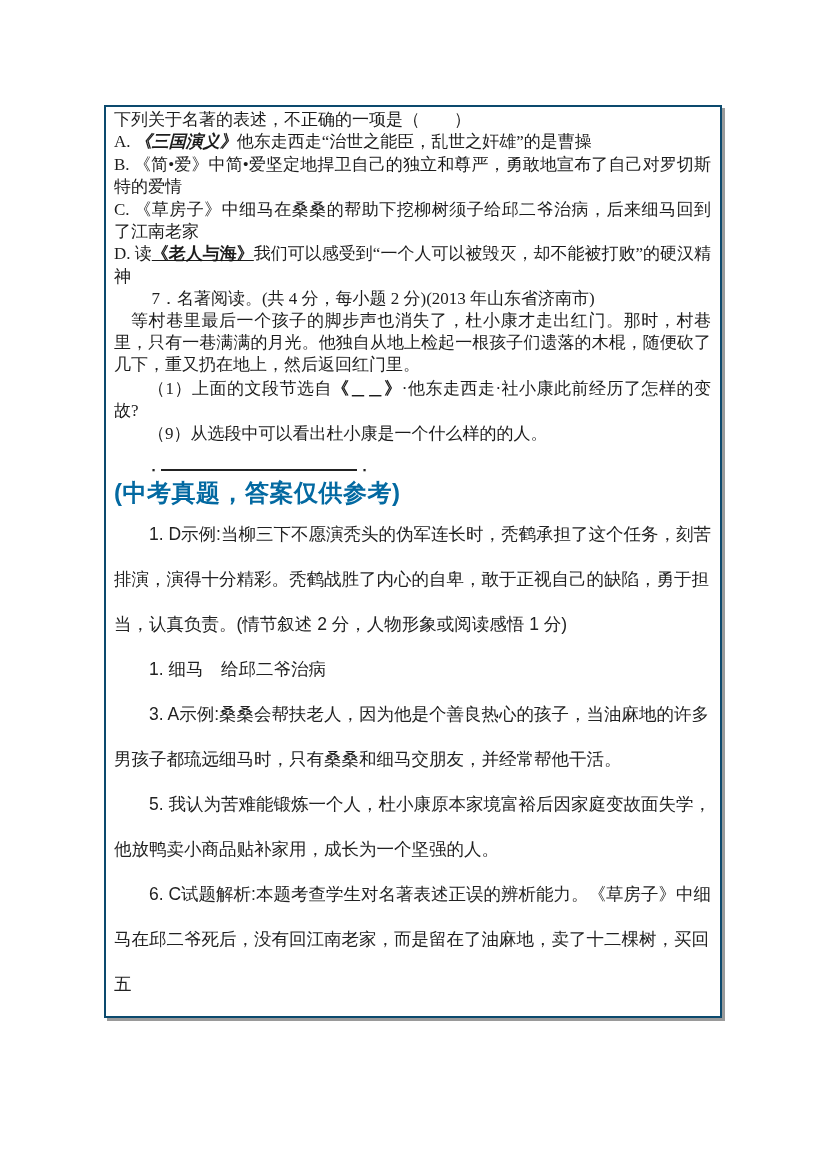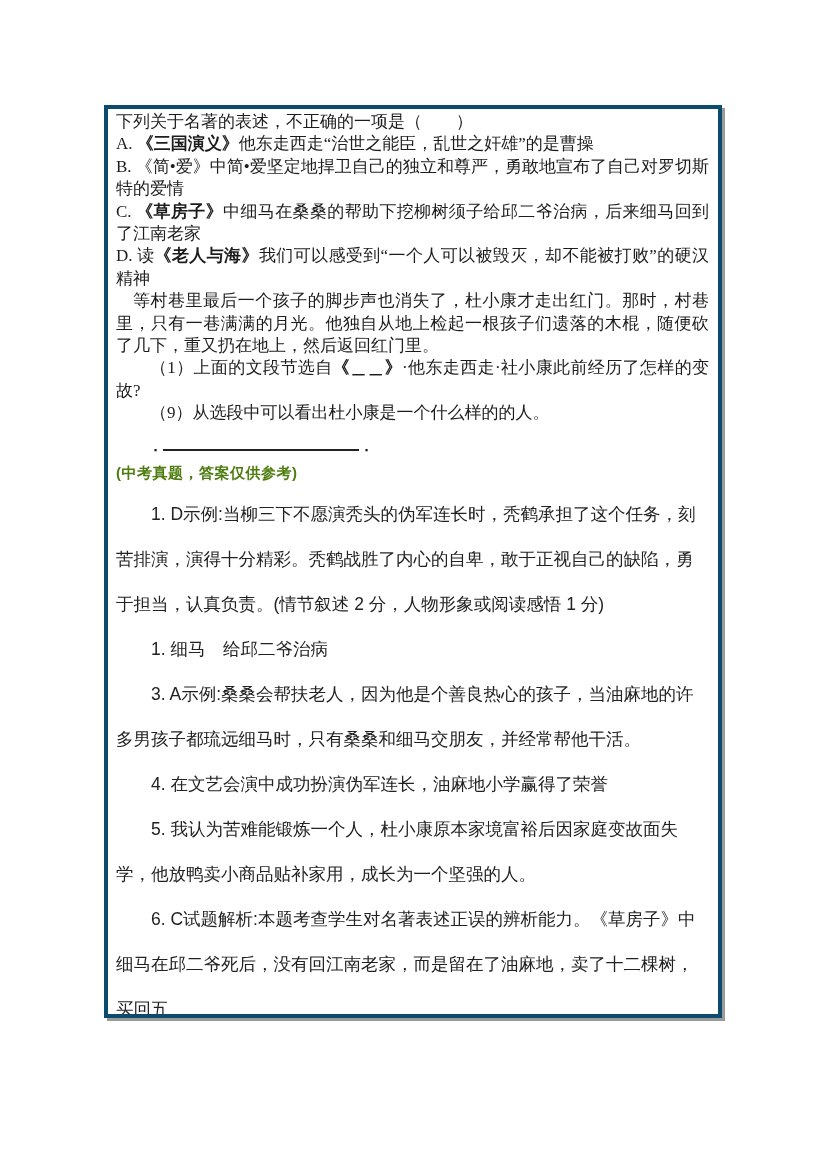--- a/index.html
+++ b/index.html
@@ -12,36 +12,36 @@
     font-family: "Liberation Serif", serif;
   }
   .doc-box {
     position: absolute;
     left: 104px;
     top: 105px;
     width: 618px;
     height: 913px;
     box-sizing: border-box;
     background: #ffffff;
-    border: 4px solid #0c4a6e;
+    border: 2px solid #0c4a6e;
     box-shadow: 3px 3px 0 #9a9a9a;
     padding: 2px 9px 14px 8px;
     overflow: hidden;
   }
   
   .q-section {
     font-family: "Liberation Serif", serif;
     font-size: 17px;
     line-height: 22.4px;
     color: #1c1c1c;
     text-align: justify;
   }
   .q-section p { margin: 0; }
   .q7-line { text-indent: 2.2em; }
-  .passage { text-indent: 1em; }
+  .passage { text-indent: 1em; font-family: Liberation Mono, monospace; }
   .subq { text-indent: 2em; }
   .blank-line {
     height: 26px;
     margin-left: 32px;
     font-size: 15px;
     color: #1c1c1c;
     display: flex;
     align-items: flex-end;
   }
   .blank-underline {
@@ -55,54 +55,54 @@
   .a-section {
     font-family: "Liberation Sans", sans-serif;
     font-size: 17.5px;
     line-height: 45px;
     color: #222222;
     margin-top: 4px;
   }
   .a-section p { margin: 0; }
   .a-header {
     font-weight: bold;
-    font-size: 15px;
+    font-size: 24px;
     line-height: 27px;
-    color: #4d7c0f;
+    color: #0369a1;
     margin: 8px 0 6px 0 !important;
     letter-spacing: 0.5px;
   }
   .answer { text-indent: 2em; }
 </style>
 </head>
 <body>
 
 <div class="page">
   <div class="doc-box">
 
     <div class="q-section">
       <p>下列关于名著的表述，不正确的一项是（　　）</p>
-      <p><span>A. </span><span style="font-weight: bold;">《三国演义》</span><span>他东走西走“治世之能臣，乱世之奸雄”的是曹操</span></p>
+      <p><span>A. </span><span style="font-weight: bold; font-style: italic;">《三国演义》</span><span>他东走西走“治世之能臣，乱世之奸雄”的是曹操</span></p>
       <p><span>B. 《简•爱》中简•爱坚定地捍卫自己的独立和尊严，勇敢地宣布了自己对罗切斯特的爱情</span></p>
-      <p><span>C. </span><span style="font-weight: bold;">《草房子》</span><span>中细马在桑桑的帮助下挖柳树须子给邱二爷治病，后来细马回到了江南老家</span></p>
-      <p><span>D. 读</span><span style="font-weight: bold;">《老人与海》</span><span>我们可以感受到“一个人可以被毁灭，却不能被打败”的硬汉精神</span></p>
+      <p><span>C. </span><span style="font-weight: normal;">《草房子》</span><span>中细马在桑桑的帮助下挖柳树须子给邱二爷治病，后来细马回到了江南老家</span></p>
+      <p><span>D. 读</span><span style="font-weight: bold; text-decoration: underline;">《老人与海》</span><span>我们可以感受到“一个人可以被毁灭，却不能被打败”的硬汉精神</span></p>
+      <p class="q7-line">7．名著阅读。(共 4 分，每小题 2 分)(2013 年山东省济南市)</p>
       <p class="passage">等村巷里最后一个孩子的脚步声也消失了，杜小康才走出红门。那时，村巷里，只有一巷满满的月光。他独自从地上检起一根孩子们遗落的木棍，随便砍了几下，重又扔在地上，然后返回红门里。</p>
       <p class="subq"><span>（1）上面的文段节选自</span><span style="font-weight: bold;">《＿＿》</span><span>·他东走西走·社小康此前经历了怎样的变故?</span></p>
       <p class="subq"><span>（9）从选段中可以看出</span><span style="font-weight: normal;">杜小康</span><span>是一个什么样的的人。</span></p>
       <div class="blank-line">
         <span class="dot">．</span>
           <span class="blank-underline"></span>
           <span class="dot">．</span>
       </div>
     </div>
 
     <div class="a-section">
       <p class="a-header">(中考真题，答案仅供参考)</p>
       <p class="answer">1. D示例:当柳三下不愿演秃头的伪军连长时，秃鹤承担了这个任务，刻苦排演，演得十分精彩。秃鹤战胜了内心的自卑，敢于正视自己的缺陷，勇于担当，认真负责。(情节叙述 2 分，人物形象或阅读感悟 1 分)</p>
       <p class="answer">1. 细马　给邱二爷治病</p>
       <p class="answer">3. A示例:桑桑会帮扶老人，因为他是个善良热心的孩子，当油麻地的许多男孩子都琉远细马时，只有桑桑和细马交朋友，并经常帮他干活。</p>
-      <p class="answer">4. 在文艺会演中成功扮演伪军连长，油麻地小学赢得了荣誉</p>
       <p class="answer">5. 我认为苦难能锻炼一个人，杜小康原本家境富裕后因家庭变故面失学，他放鸭卖小商品贴补家用，成长为一个坚强的人。</p>
       <p class="answer">6. C试题解析:本题考查学生对名著表述正误的辨析能力。《草房子》中细马在邱二爷死后，没有回江南老家，而是留在了油麻地，卖了十二棵树，买回五</p>
     </div>
 
   </div>
 </div>
 
 </body></html>

